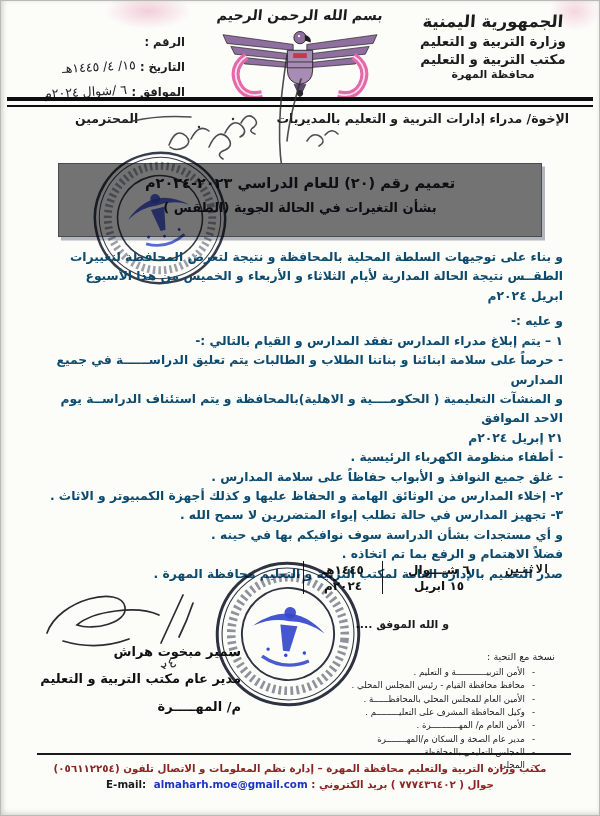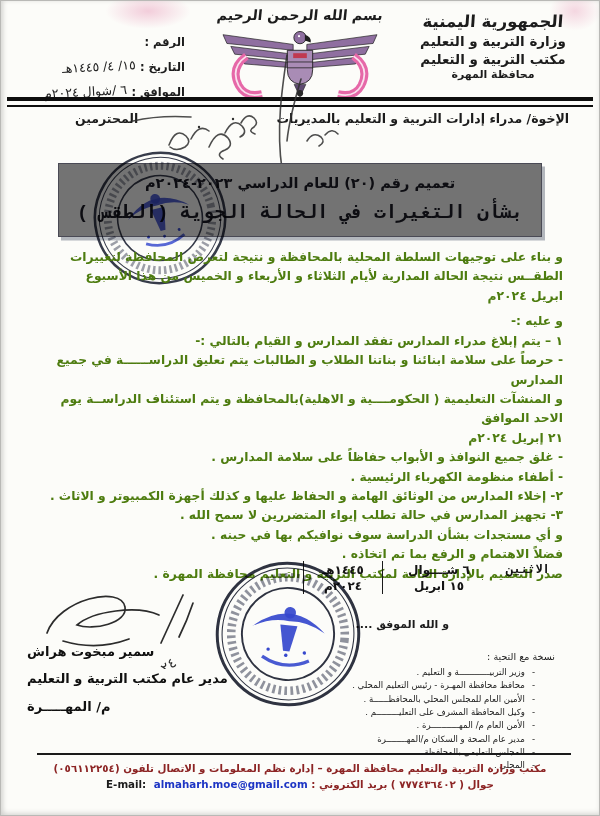--- a/index.html
+++ b/index.html
@@ -28,41 +28,41 @@
 
   .addr{position:absolute;top:110px;right:30px;left:30px;display:flex;justify-content:space-between;
         font-size:12.5px;font-weight:700;padding-left:44px;box-sizing:border-box;}
 
   .hw-top{position:absolute;left:128px;top:48px;width:285px;height:128px;pointer-events:none;}
 
   .tbox{position:absolute;top:162px;left:57px;right:57px;height:74px;background:#737373;
         border:1px solid #4a4a55;box-shadow:3px 3.5px 0 rgba(70,80,100,.40);
         text-align:center;padding-top:11px;box-sizing:border-box;color:#0d0d12;}
   .tbox .t1{font-size:14.5px;font-weight:700;margin-bottom:9px;}
-  .tbox .t2{font-size:19px;font-weight:700;font-family:Liberation Mono, monospace;}
+  .tbox .t2{font-size:13px;font-weight:700;}
 
   .stamp{position:absolute;mix-blend-mode:multiply;}
   .stamp1{left:90px;top:148px;width:138px;height:138px;transform:rotate(-14deg);opacity:.92;}
   .stamp2{left:212px;top:558px;width:150px;height:150px;transform:rotate(6deg);opacity:.95;}
 
   .body{position:absolute;top:247px;right:36px;left:30px;font-size:12.3px;font-weight:700;
-        line-height:1.58;text-align:right;color:#4d7c0f;}
+        line-height:1.58;text-align:right;color:#0c4a6e;}
   .body .mt{margin-top:6px;}
 
   .dates{position:absolute;top:560px;right:38px;border-collapse:collapse;font-size:12px;font-weight:700;color:#141414;}
   .dates td{padding:1px 10px;text-align:center;}
   .dates td.b{border-left:1.6px solid #1a1a1a;}
   .dates td.day{min-width:46px;font-family:Liberation Mono, monospace;}
   .dates td.mon{min-width:92px;}
   .dates td.yr{min-width:58px;text-align:center;}
 
   .tawfiq{position:absolute;top:597px;right:150px;font-size:11px;font-weight:700;margin-top:20px;}
 
   .sig-svg{position:absolute;left:32px;top:580px;width:210px;height:88px;}
-  .signame{position:absolute;top:643px;left:26px;width:214px;text-align:left;font-weight:700;color:#101010;}
+  .signame{position:absolute;top:643px;left:26px;width:214px;text-align:right;font-weight:700;color:#101010;}
   .signame .nm{font-size:13px;margin-bottom:12px;}
   .signame .tt1{font-size:13px;margin-bottom:13px;}
   .signame .tt2{font-size:13px;}
 
   .copies{position:absolute;top:650px;right:30px;width:258px;font-size:8.6px;font-weight:400;color:#1b1b1b;}
   .copies .chdr{font-size:9.6px;margin-bottom:4px;margin-right:14px;}
   .citem{display:flex;gap:7px;padding-right:34px;line-height:1.55;}
   .citem .dash{flex:none;}
 
   .rule-bottom{position:absolute;top:752px;left:36px;right:28px;border-top:2.5px solid #1a1a1a;}
@@ -171,22 +171,22 @@
 
   <div class="body">
     <div class="bl">و بناء على توجيهات السلطة المحلية بالمحافظة و نتيجة لتعرض المحافظة لتغييرات</div>
     <div class="bl">الطقــس نتيجة الحالة المدارية لأيام الثلاثاء و الأربعاء و الخميس من هذا الأسبوع</div>
     <div class="bl">ابريل ٢٠٢٤م</div>
     <div class="bl mt">و عليه :-</div>
     <div class="bl">١ – يتم إبلاغ مدراء المدارس تفقد المدارس و القيام بالتالي :-</div>
     <div class="bl">- حرصاً على سلامة ابنائنا و بناتنا الطلاب و الطالبات يتم تعليق الدراســــــة   في جميع المدارس</div>
     <div class="bl">و المنشآت التعليمية ( الحكومــــية و الاهلية)بالمحافظة و يتم استئناف الدراســة يوم الاحد الموافق</div>
     <div class="bl">٢١ إبريل ٢٠٢٤م</div>
+    <div class="bl">- أطفاء منظومة الكهرباء الرئيسية .</div>
     <div class="bl">- غلق جميع النوافذ و الأبواب حفاظاً على سلامة المدارس .</div>
-    <div class="bl">- أطفاء منظومة الكهرباء الرئيسية .</div>
     <div class="bl">٢- إخلاء المدارس من الوثائق الهامة و الحفاظ عليها و كذلك أجهزة الكمبيوتر و الاثاث .</div>
     <div class="bl">٣- تجهيز المدارس في حالة تطلب إيواء المتضررين لا سمح الله .</div>
     <div class="bl">و أي مستجدات بشأن الدراسة سوف نوافيكم بها في حينه .</div>
     <div class="bl">فضلاً الاهتمام و الرفع بما تم اتخاذه .</div>
     <div class="bl">صدر التعميم بالإدارة العامة لمكتب التربية و التعليم محافظة المهرة .</div>
   </div>
 
   <table class="dates">
     <tbody>
         <tr>
@@ -231,25 +231,25 @@
   <div class="signame">
     <div class="nm">سمير مبخوت هراش</div>
     <div class="tt1">مدير عام مكتب التربية و التعليم</div>
     <div class="tt2">م/ المهـــــرة</div>
   </div>
 
   <div class="copies">
     <div class="chdr">نسخة مع التحية :</div>
     <div class="citem">
       <span class="dash">-</span>
-      <span>وزير التربيــــــــــــة و التعليم .</span>
-      </div>
-    <div class="citem">
-      <span class="dash">-</span>
-      <span>محافظ محافظة المهـرة - رئيس التعليم المحلي .</span>
+      <span>الأمن التربيــــــــــــة و التعليم .</span>
+      </div>
+    <div class="citem">
+      <span class="dash">-</span>
+      <span>محافظ محافظة القيام - رئيس المجلس المحلي .</span>
       </div>
     <div class="citem">
       <span class="dash">-</span>
       <span>الأمين العام للمجلس المحلي بالمحافظــــــة .</span>
       </div>
     <div class="citem">
       <span class="dash">-</span>
       <span>وكيل المحافظة المشرف على التعليـــــــــم .</span>
       </div>
     <div class="citem">

